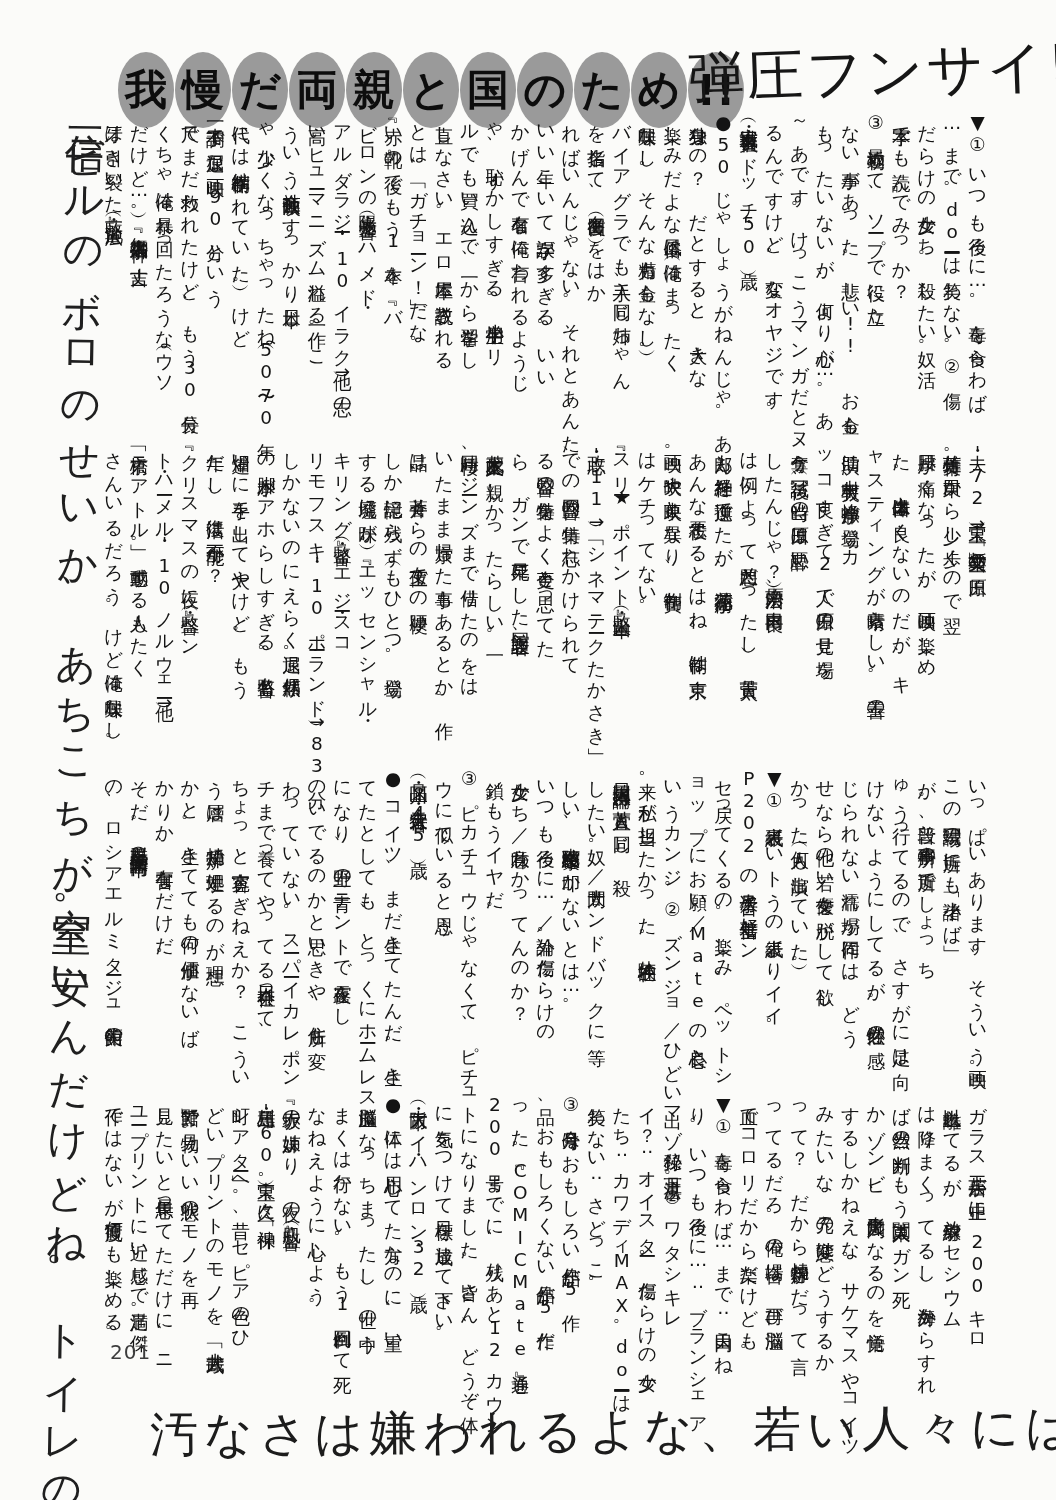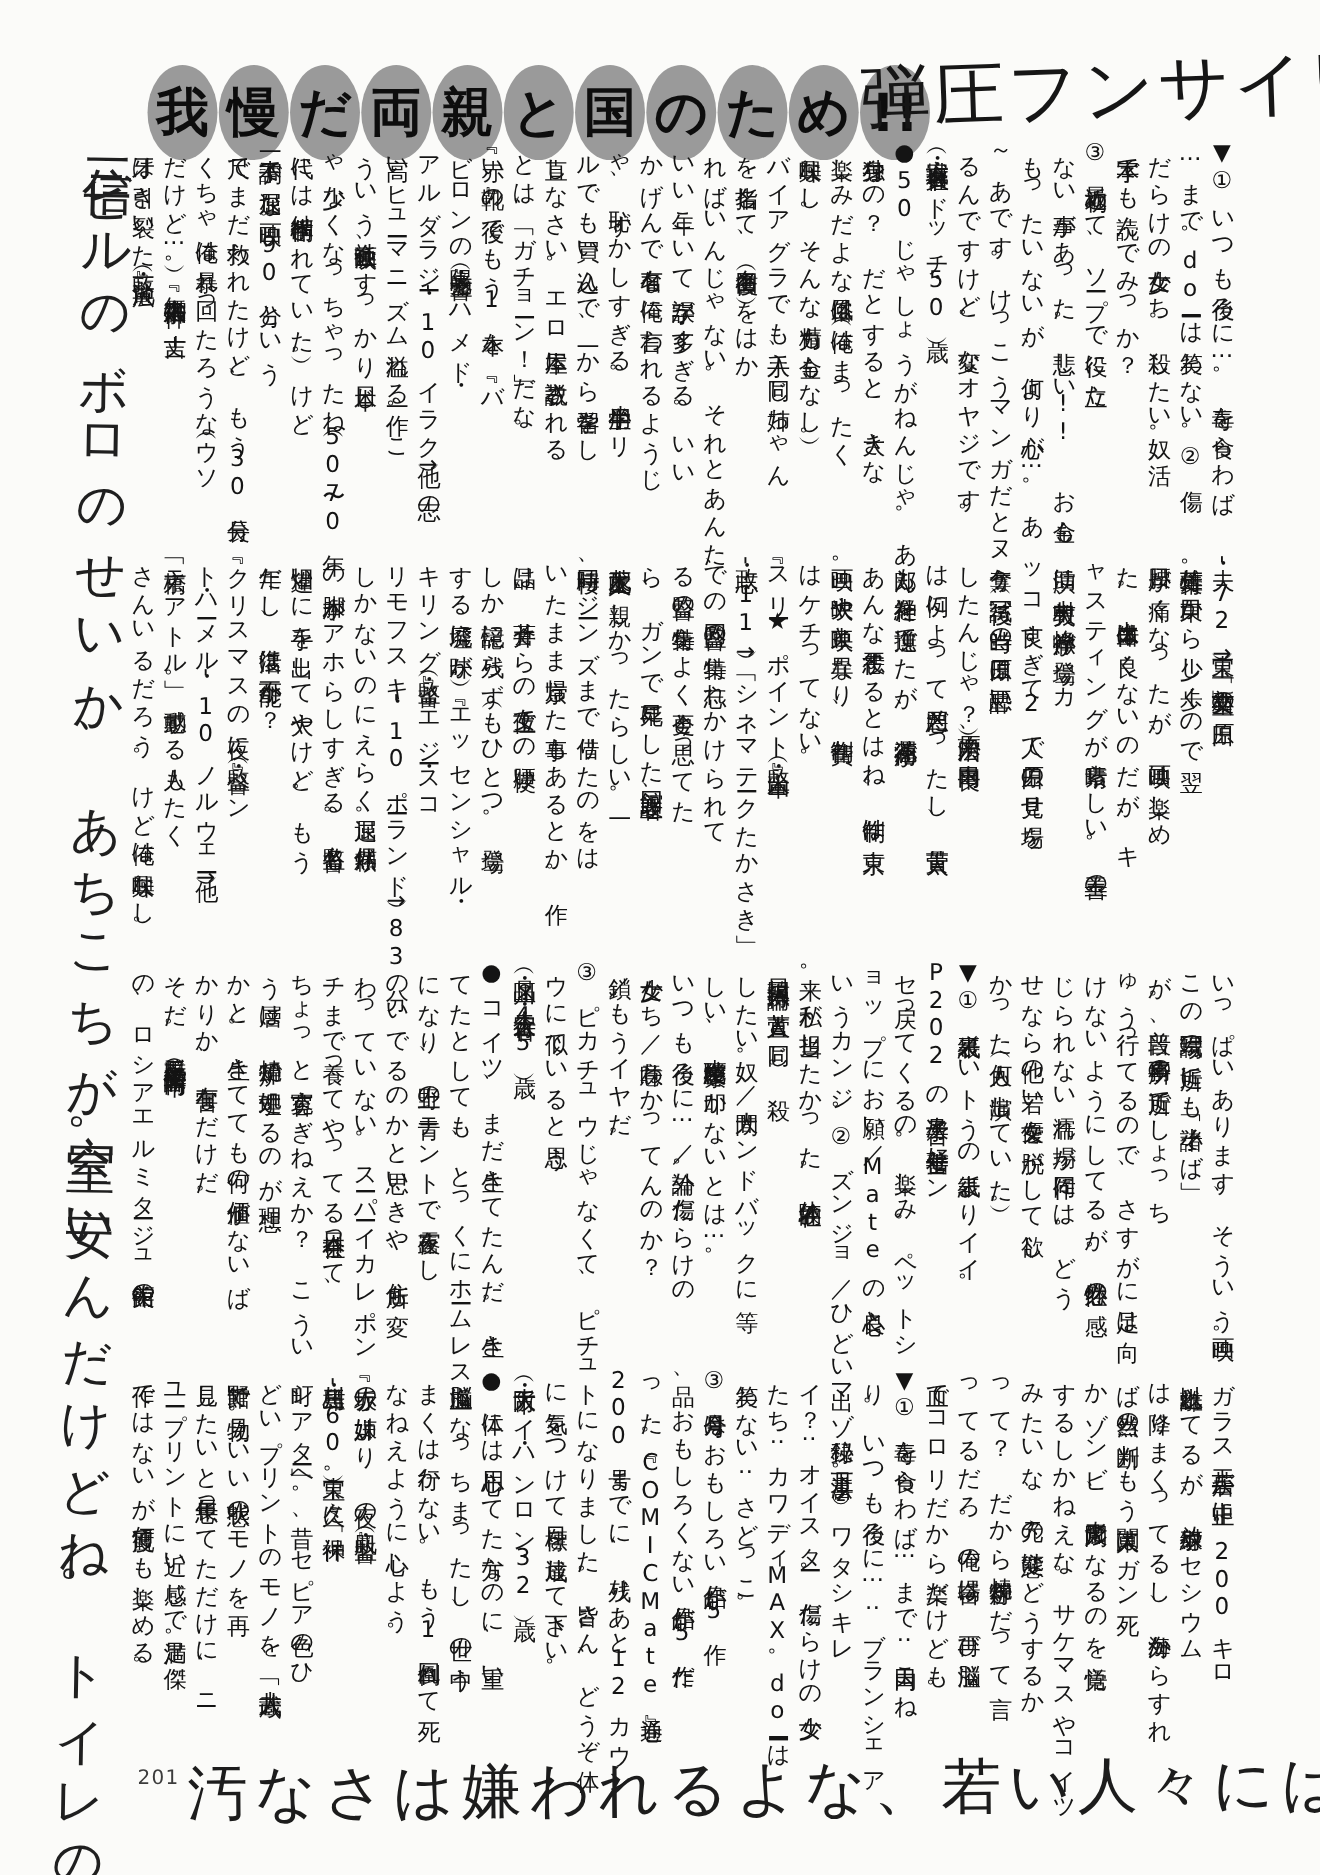--- a/index.html
+++ b/index.html
@@ -65,22 +65,22 @@
     white-space:nowrap;
   }
   #bottom-note{
     position:absolute;left:150px;top:1398px;
     font-size:48px;letter-spacing:6px;
     color:#1c1c1c;
     transform:rotate(-0.5deg);
     white-space:nowrap;
   }
   #page-number{
-    position:absolute;left:110px;top:1412px;
-    font-size:16px;color:#3c3c3c;letter-spacing:1px;
+    position:absolute;left:110px;top:1340px;
+    font-size:20px;color:#3c3c3c;letter-spacing:1px;
   }
 </style>
 </head>
 <body>
 
 <div id="page">
 
   <div id="title-row">
       <div class="bubble">我</div>
       <div class="bubble">慢</div>

